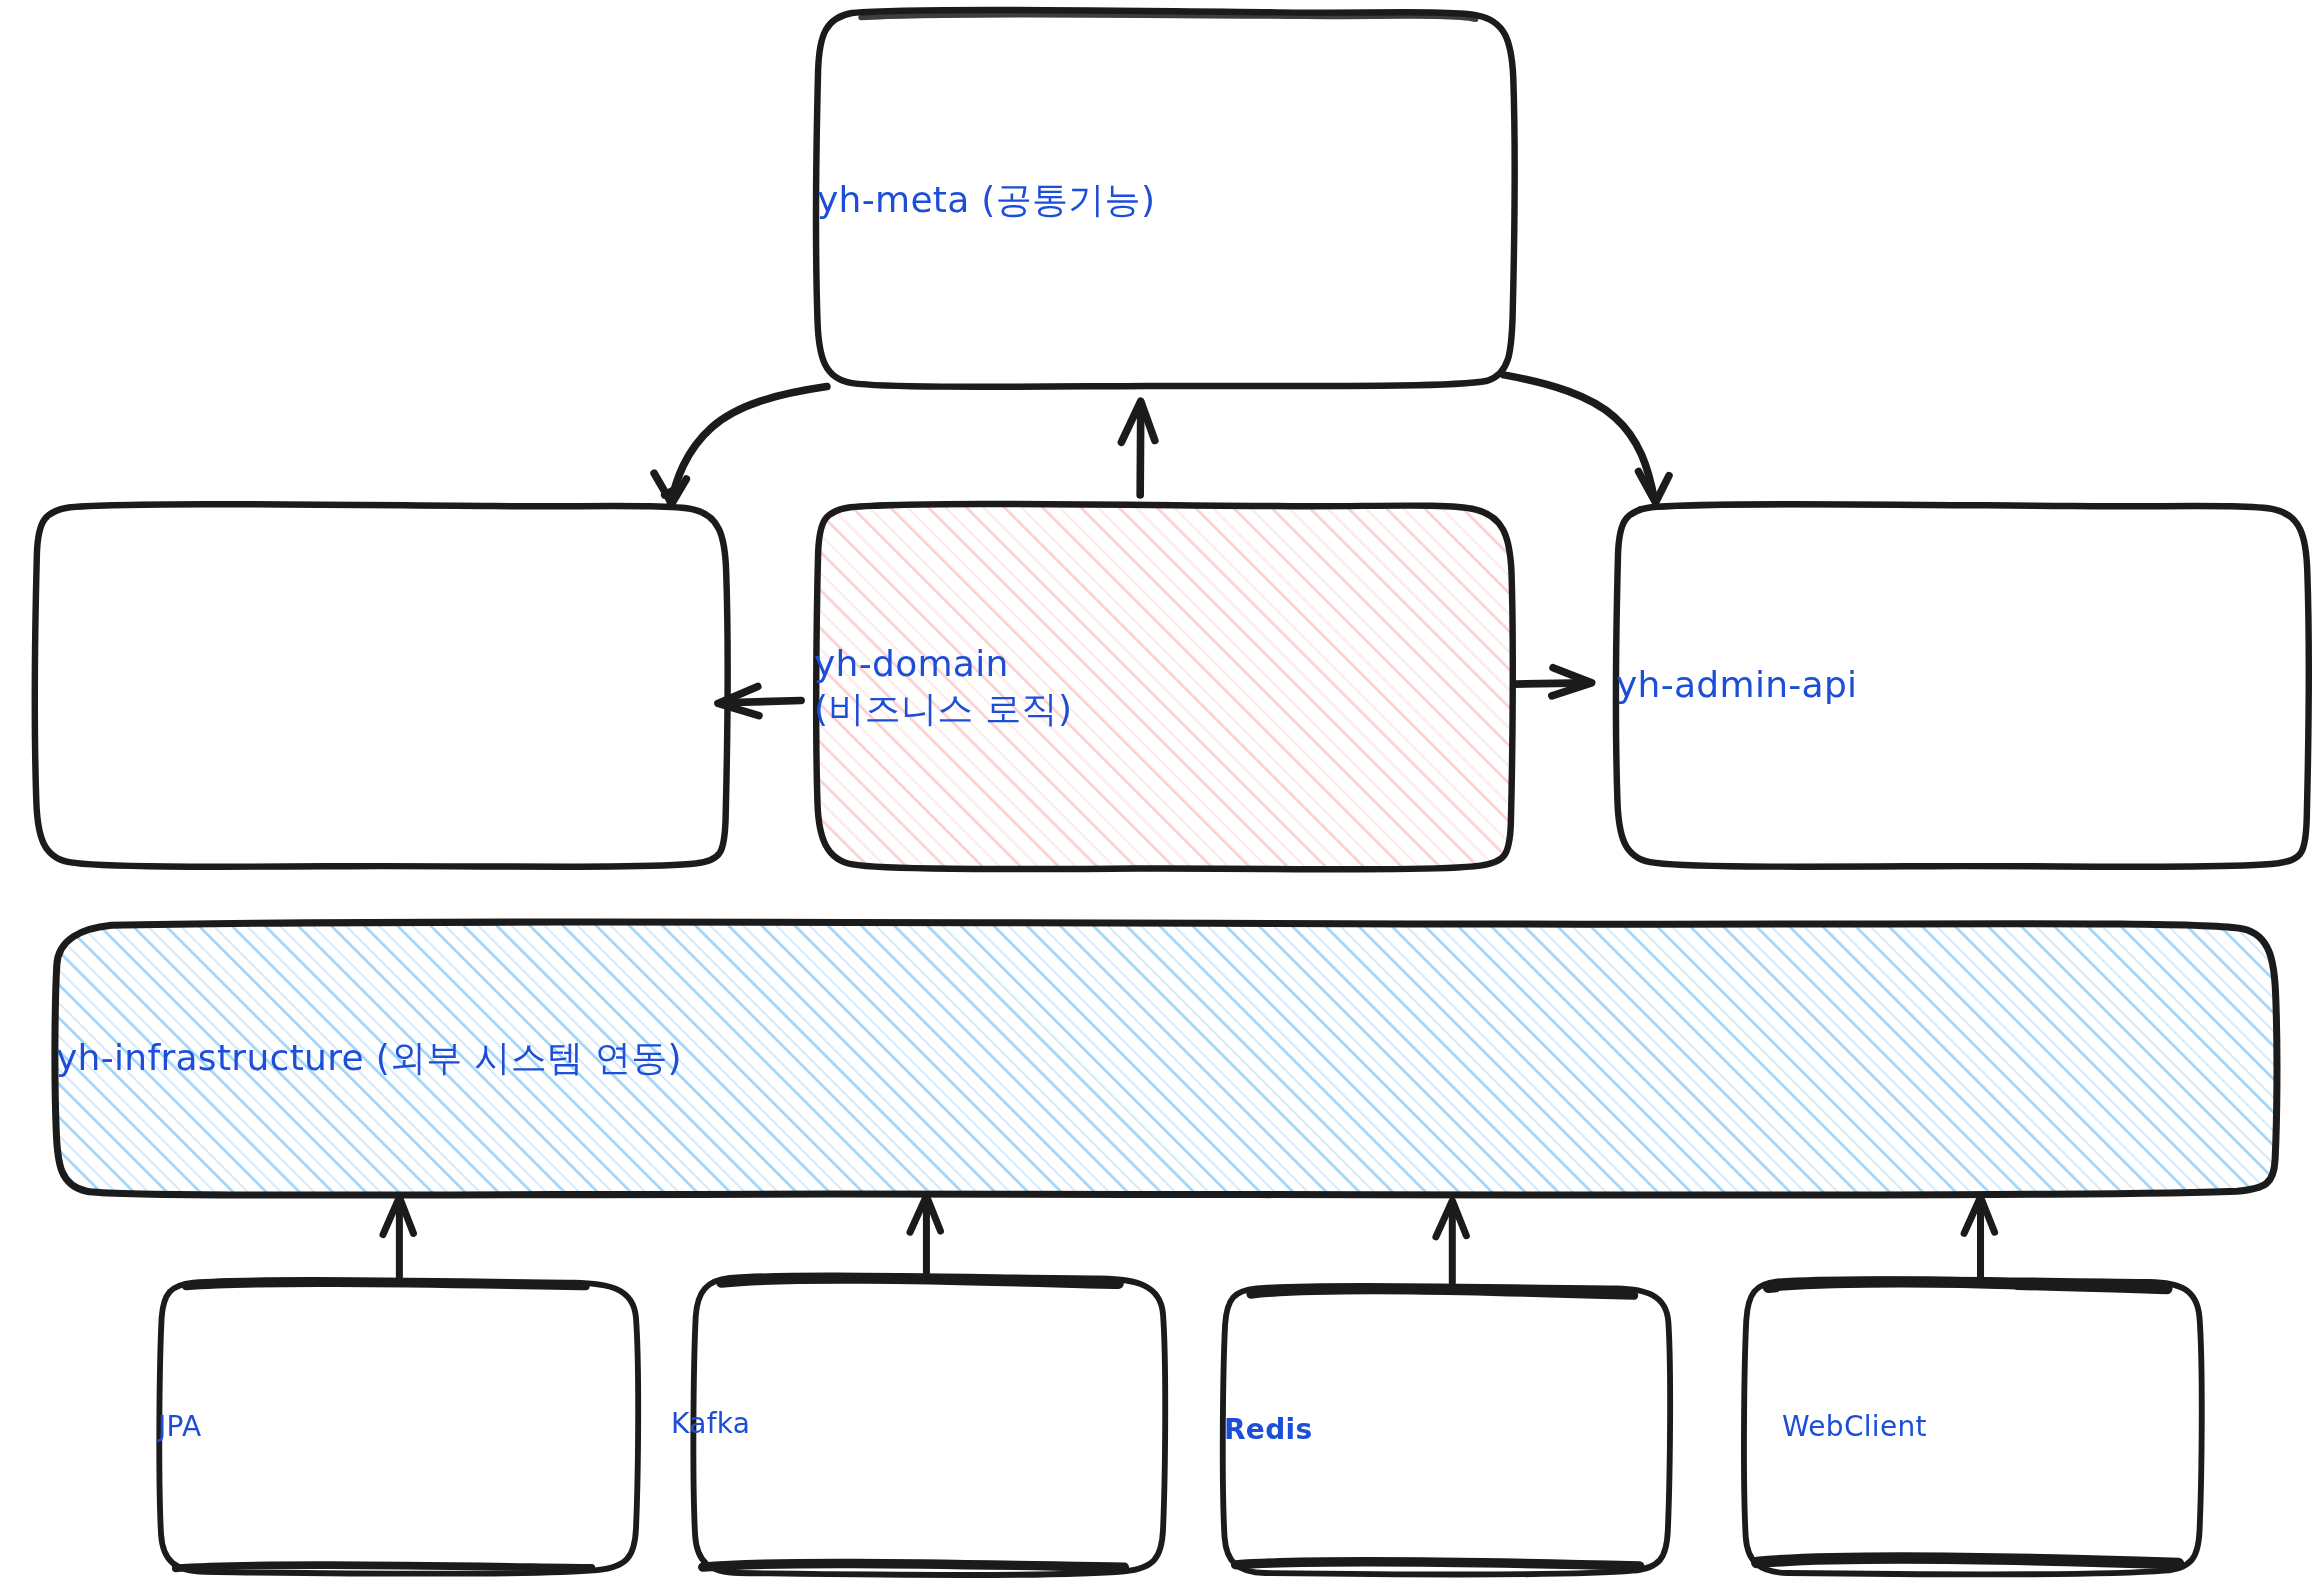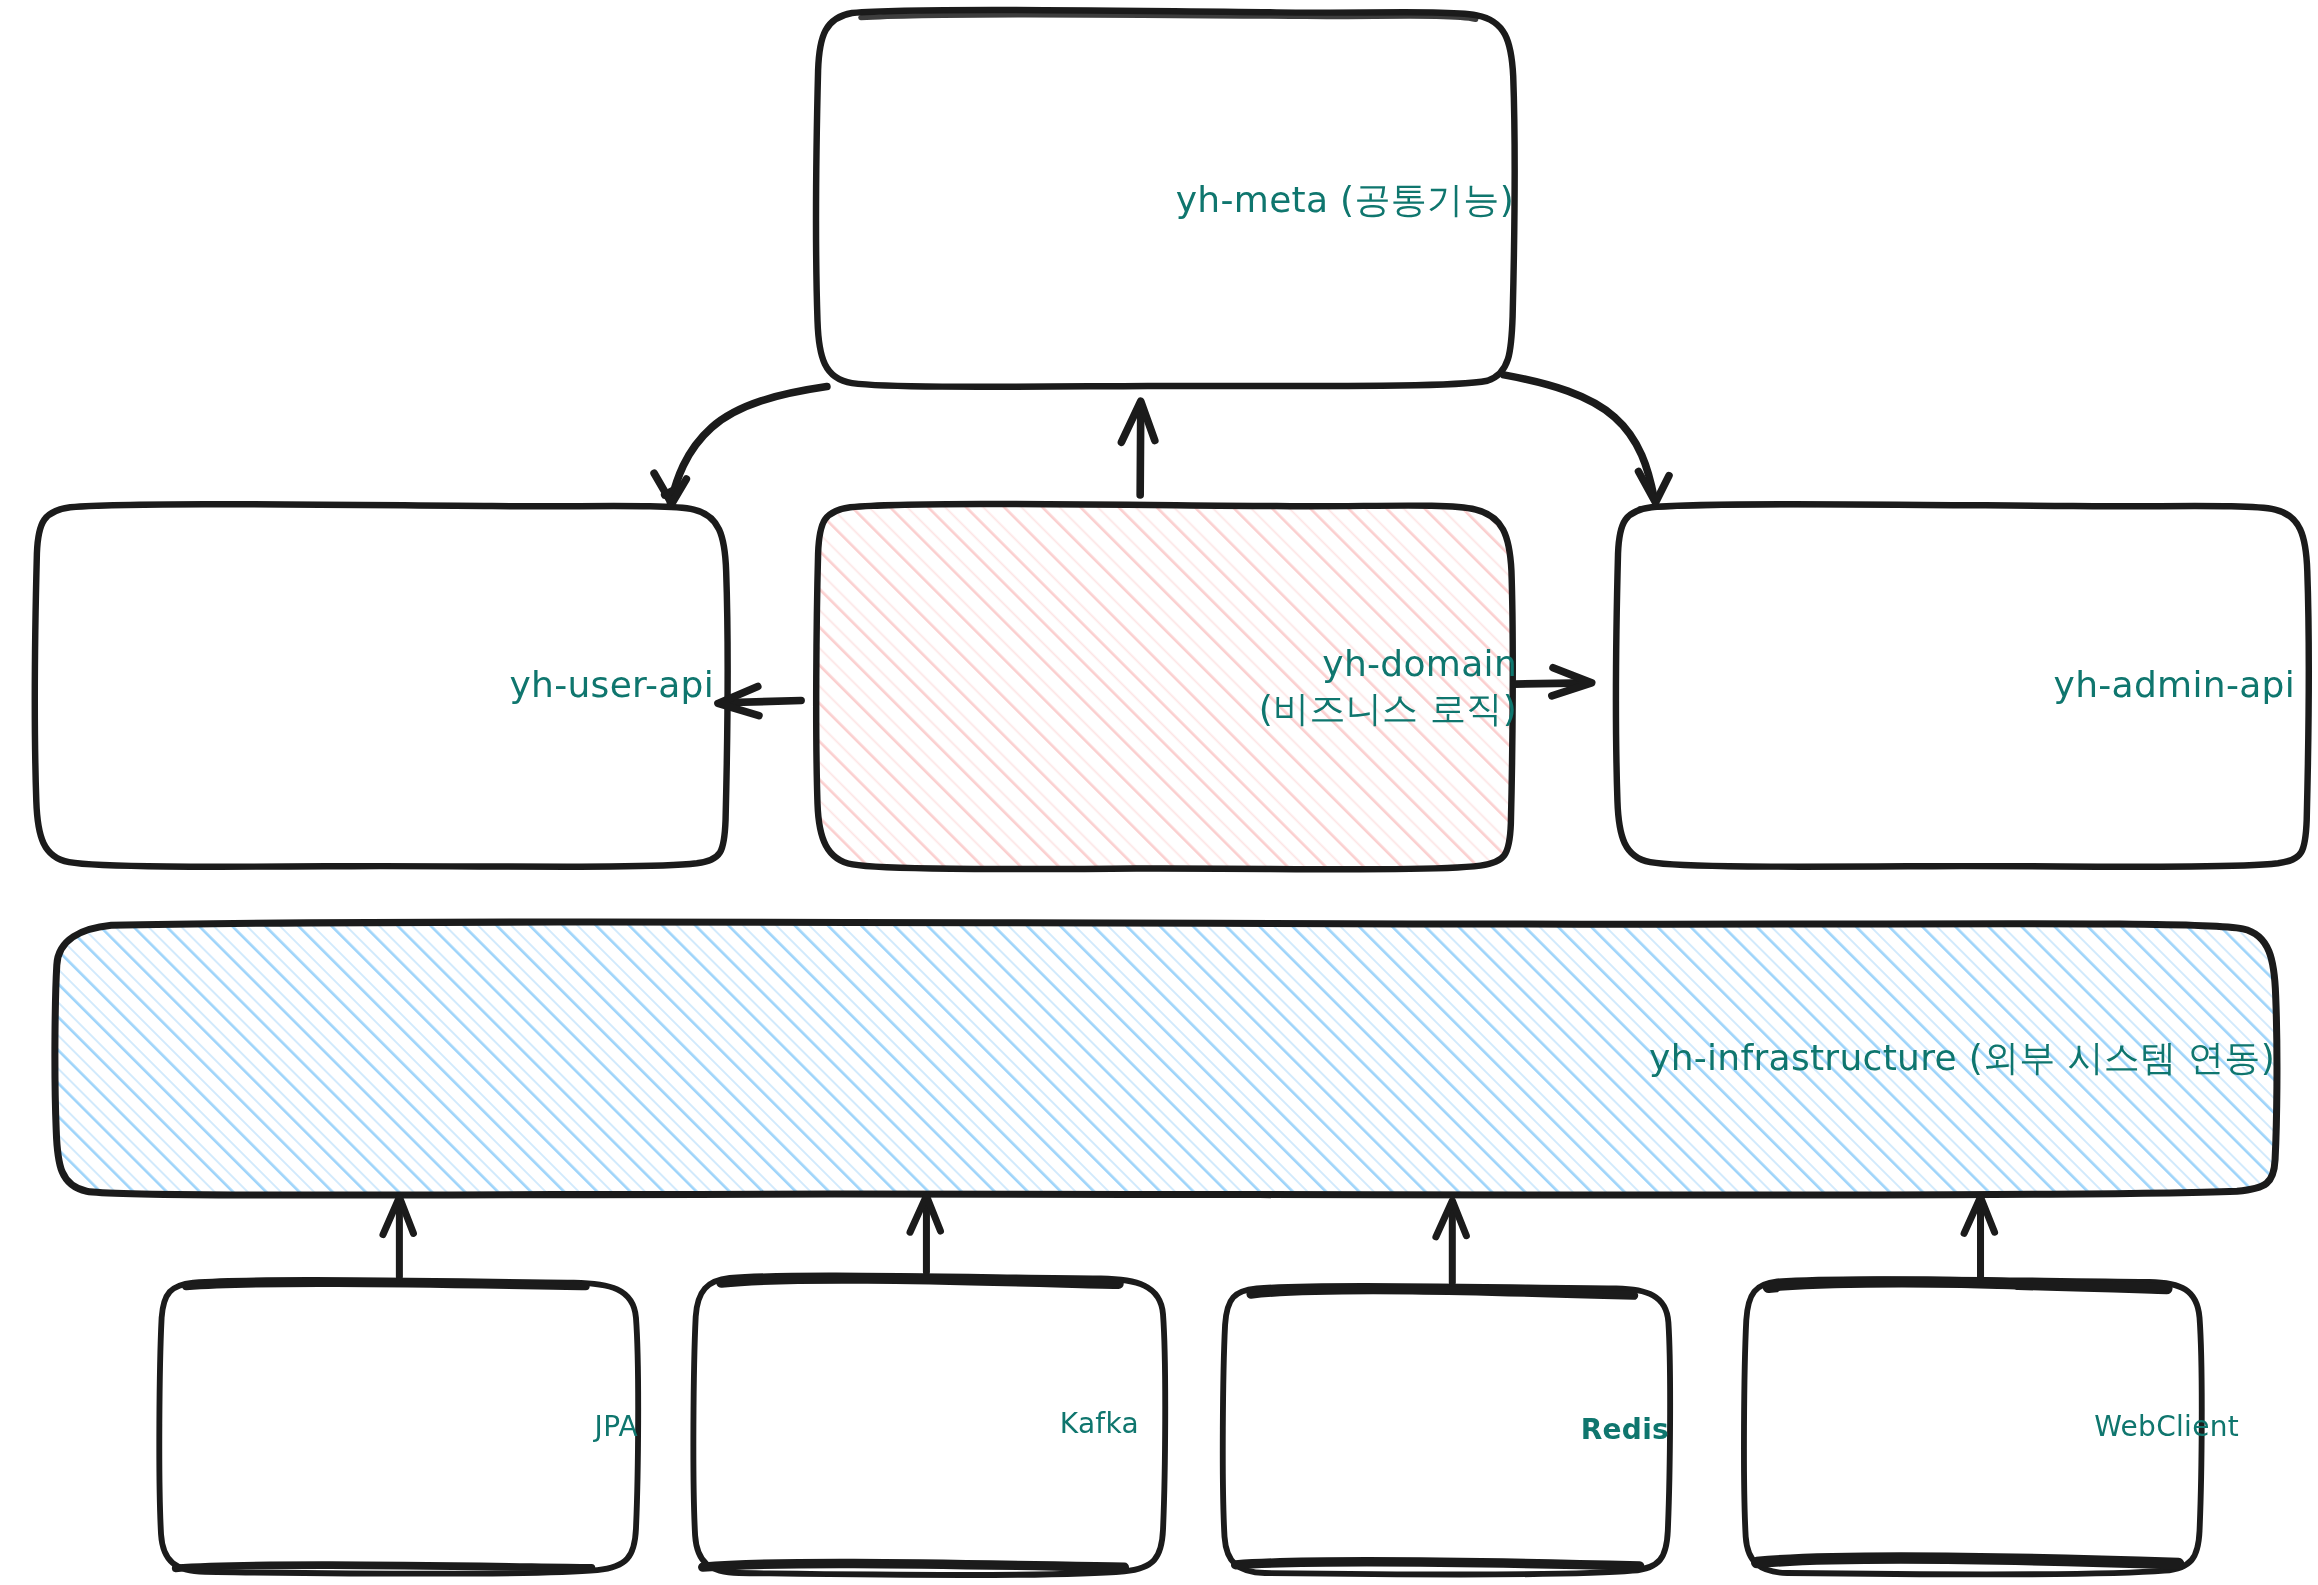--- a/index.html
+++ b/index.html
@@ -24,24 +24,24 @@
     position: absolute;
     left: 0; top: 0;
     width: 2319px;
     height: 1586px;
     display: block;
   }
   .node-label {
     position: absolute;
     display: flex;
     flex-direction: column;
-    align-items: flex-end;
+    align-items: flex-start;
     justify-content: center;
     text-align: center;
-    color: #0f766e;
+    color: #1d4ed8;
     pointer-events: none;
     line-height: 1.25;
     letter-spacing: 0.3px;
   }
   .lbl-main   { font-size: 36px; font-weight: 400; }
   .lbl-big    { font-size: 36px; font-weight: 400; }
   .lbl-sub    { font-size: 36px; font-weight: 400; }
   .lbl-leaf   { font-size: 28px; font-weight: 400; }
 </style>
 </head>
@@ -184,23 +184,20 @@
     <g>
       <path d="M3382,2180 L3382,2050" fill="none" stroke="#1b1b1b" stroke-width="12" stroke-linecap="round"></path>
       <path d="M3354,2106 L3382,2044 L3406,2104" fill="none" stroke="#1b1b1b" stroke-width="12" stroke-linecap="round" stroke-linejoin="round"></path>
     </g>
   </svg>
 
   <div class="node-label lbl-main" style="left:817px; top:11.7px; width:697px; height:375px;">
     <span>yh-meta (공통기능)</span>
   </div>
 
-  <div class="node-label lbl-main" style="left:35px; top:505px; width:679px; height:358px;">
-    <span>yh-user-api</span>
-  </div>
 
   <div class="node-label lbl-sub" style="left:814px; top:504px; width:703px; height:363px;">
     <span>yh-domain</span>
     <span>(비즈니스 로직)</span>
   </div>
 
   <div class="node-label lbl-main" style="left:1616px; top:505px; width:679px; height:358px;">
     <span>yh-admin-api</span>
   </div>
 

